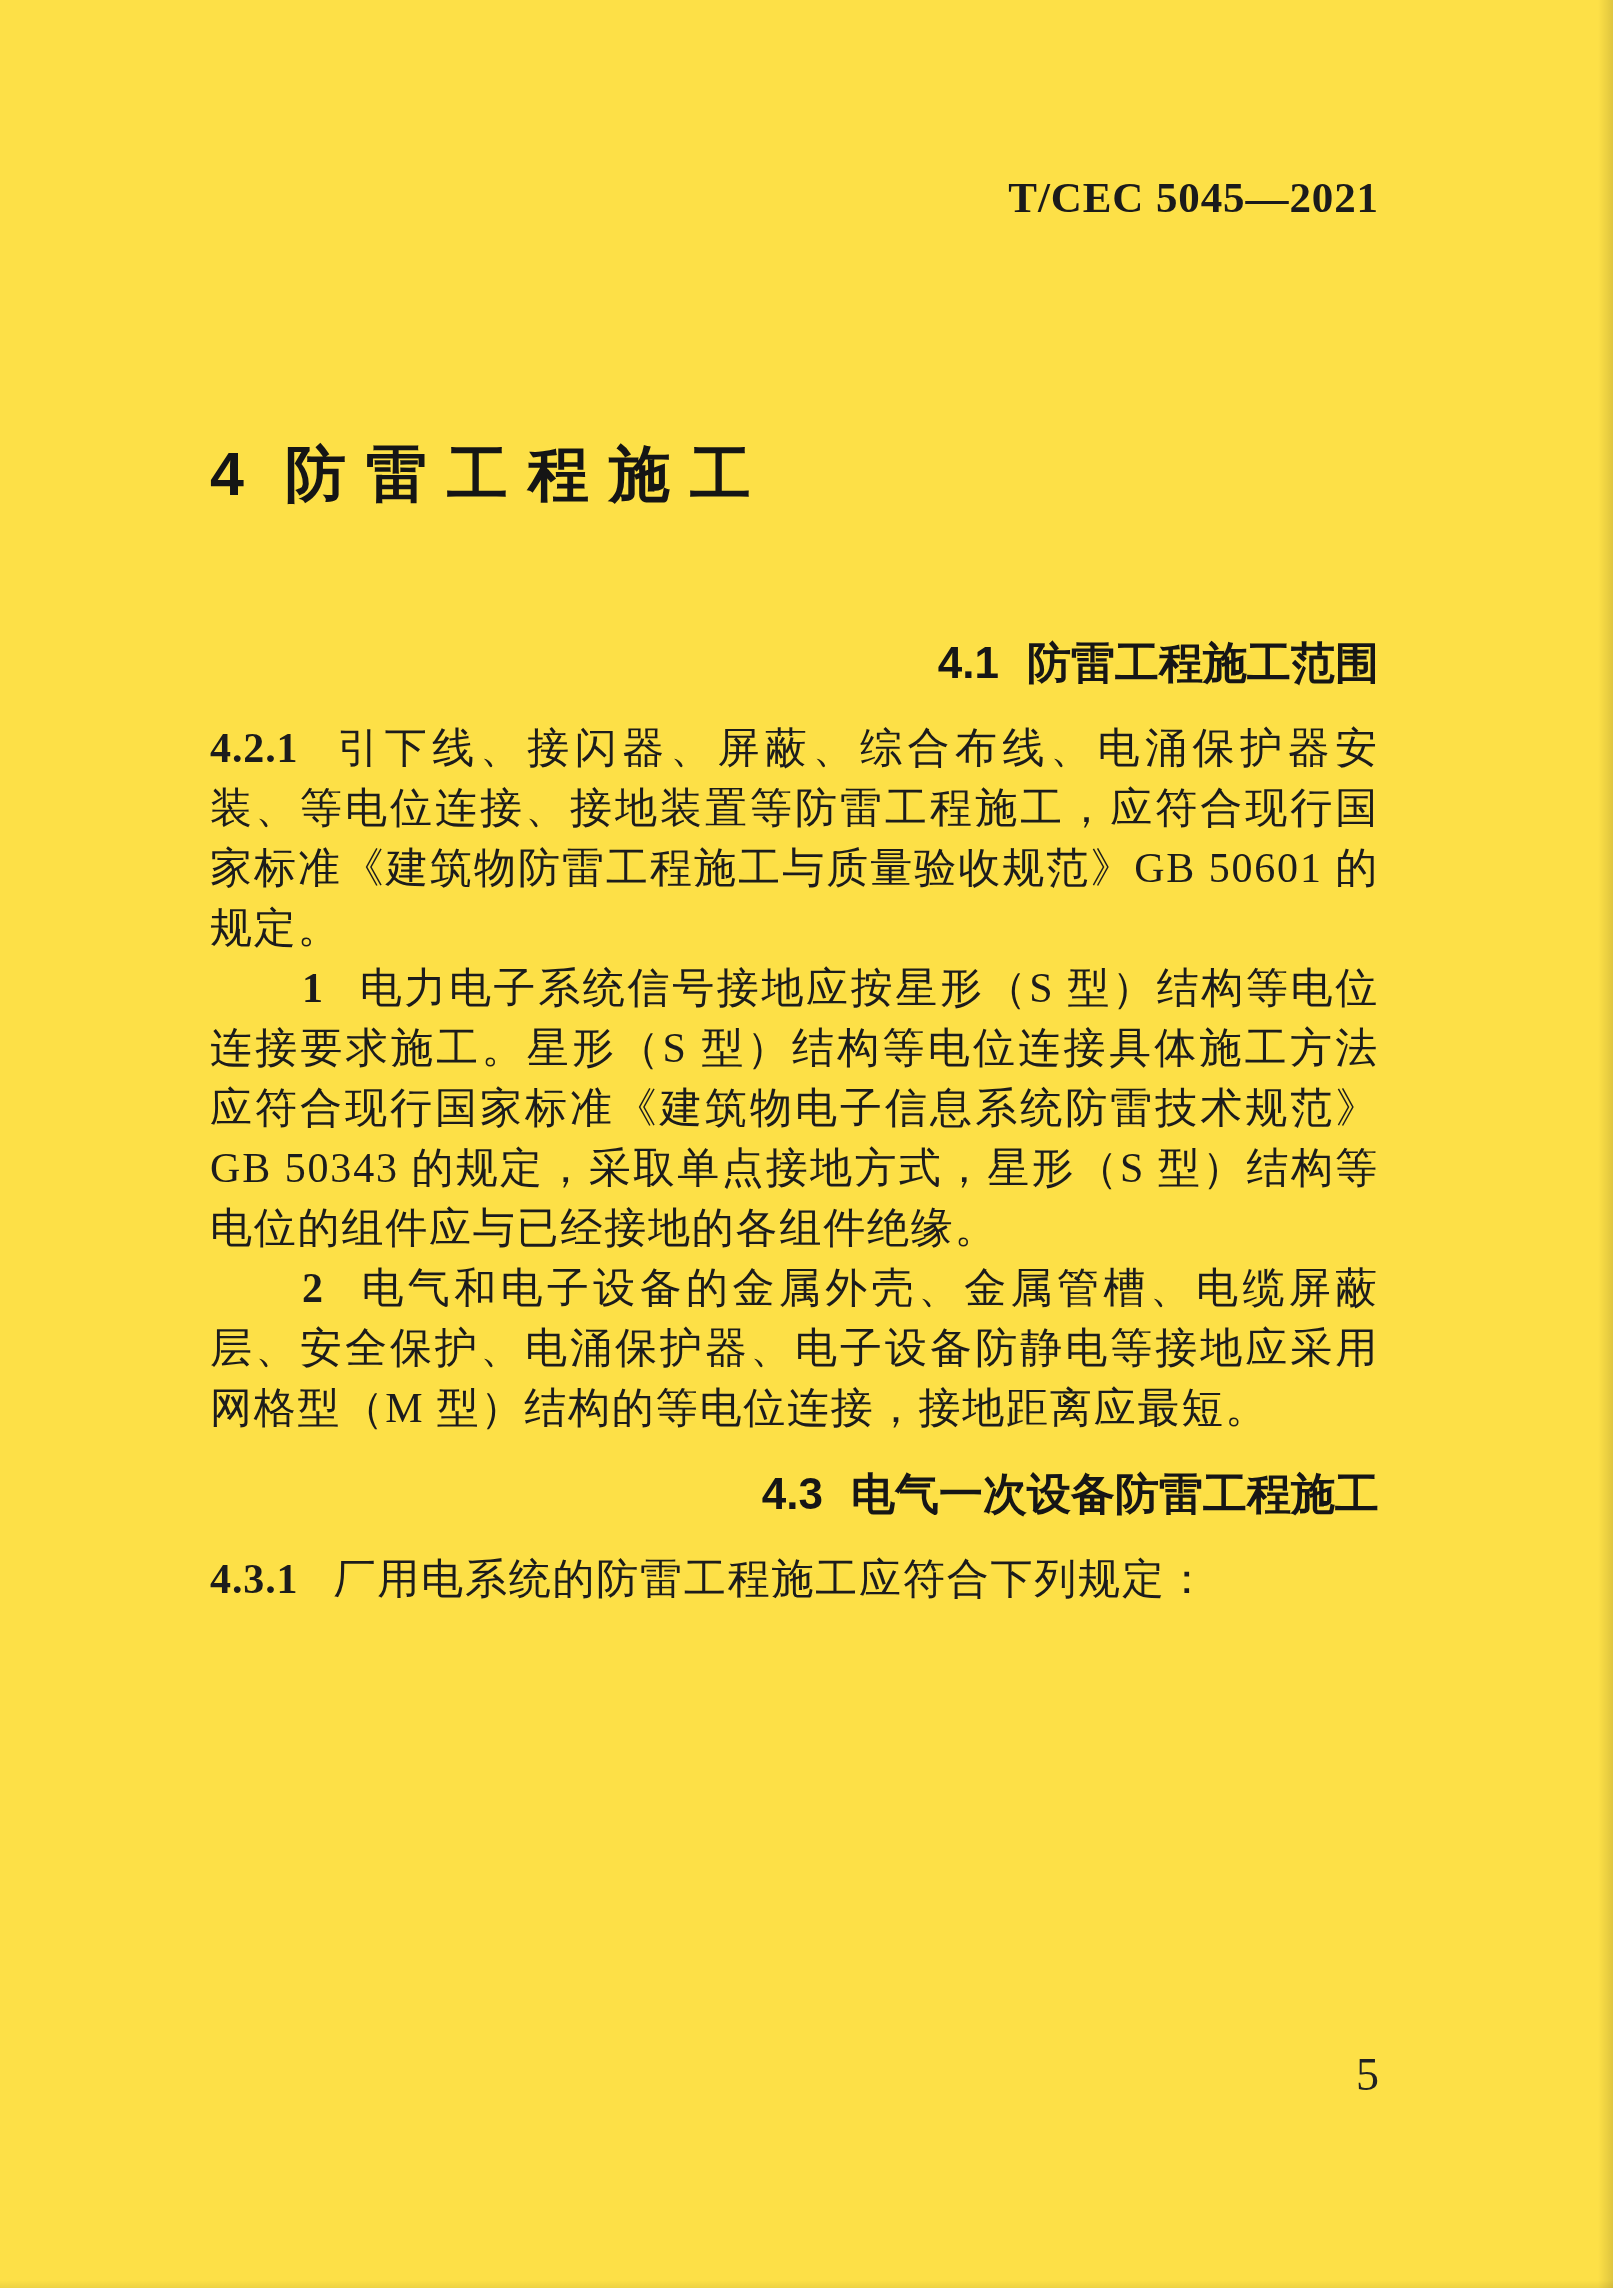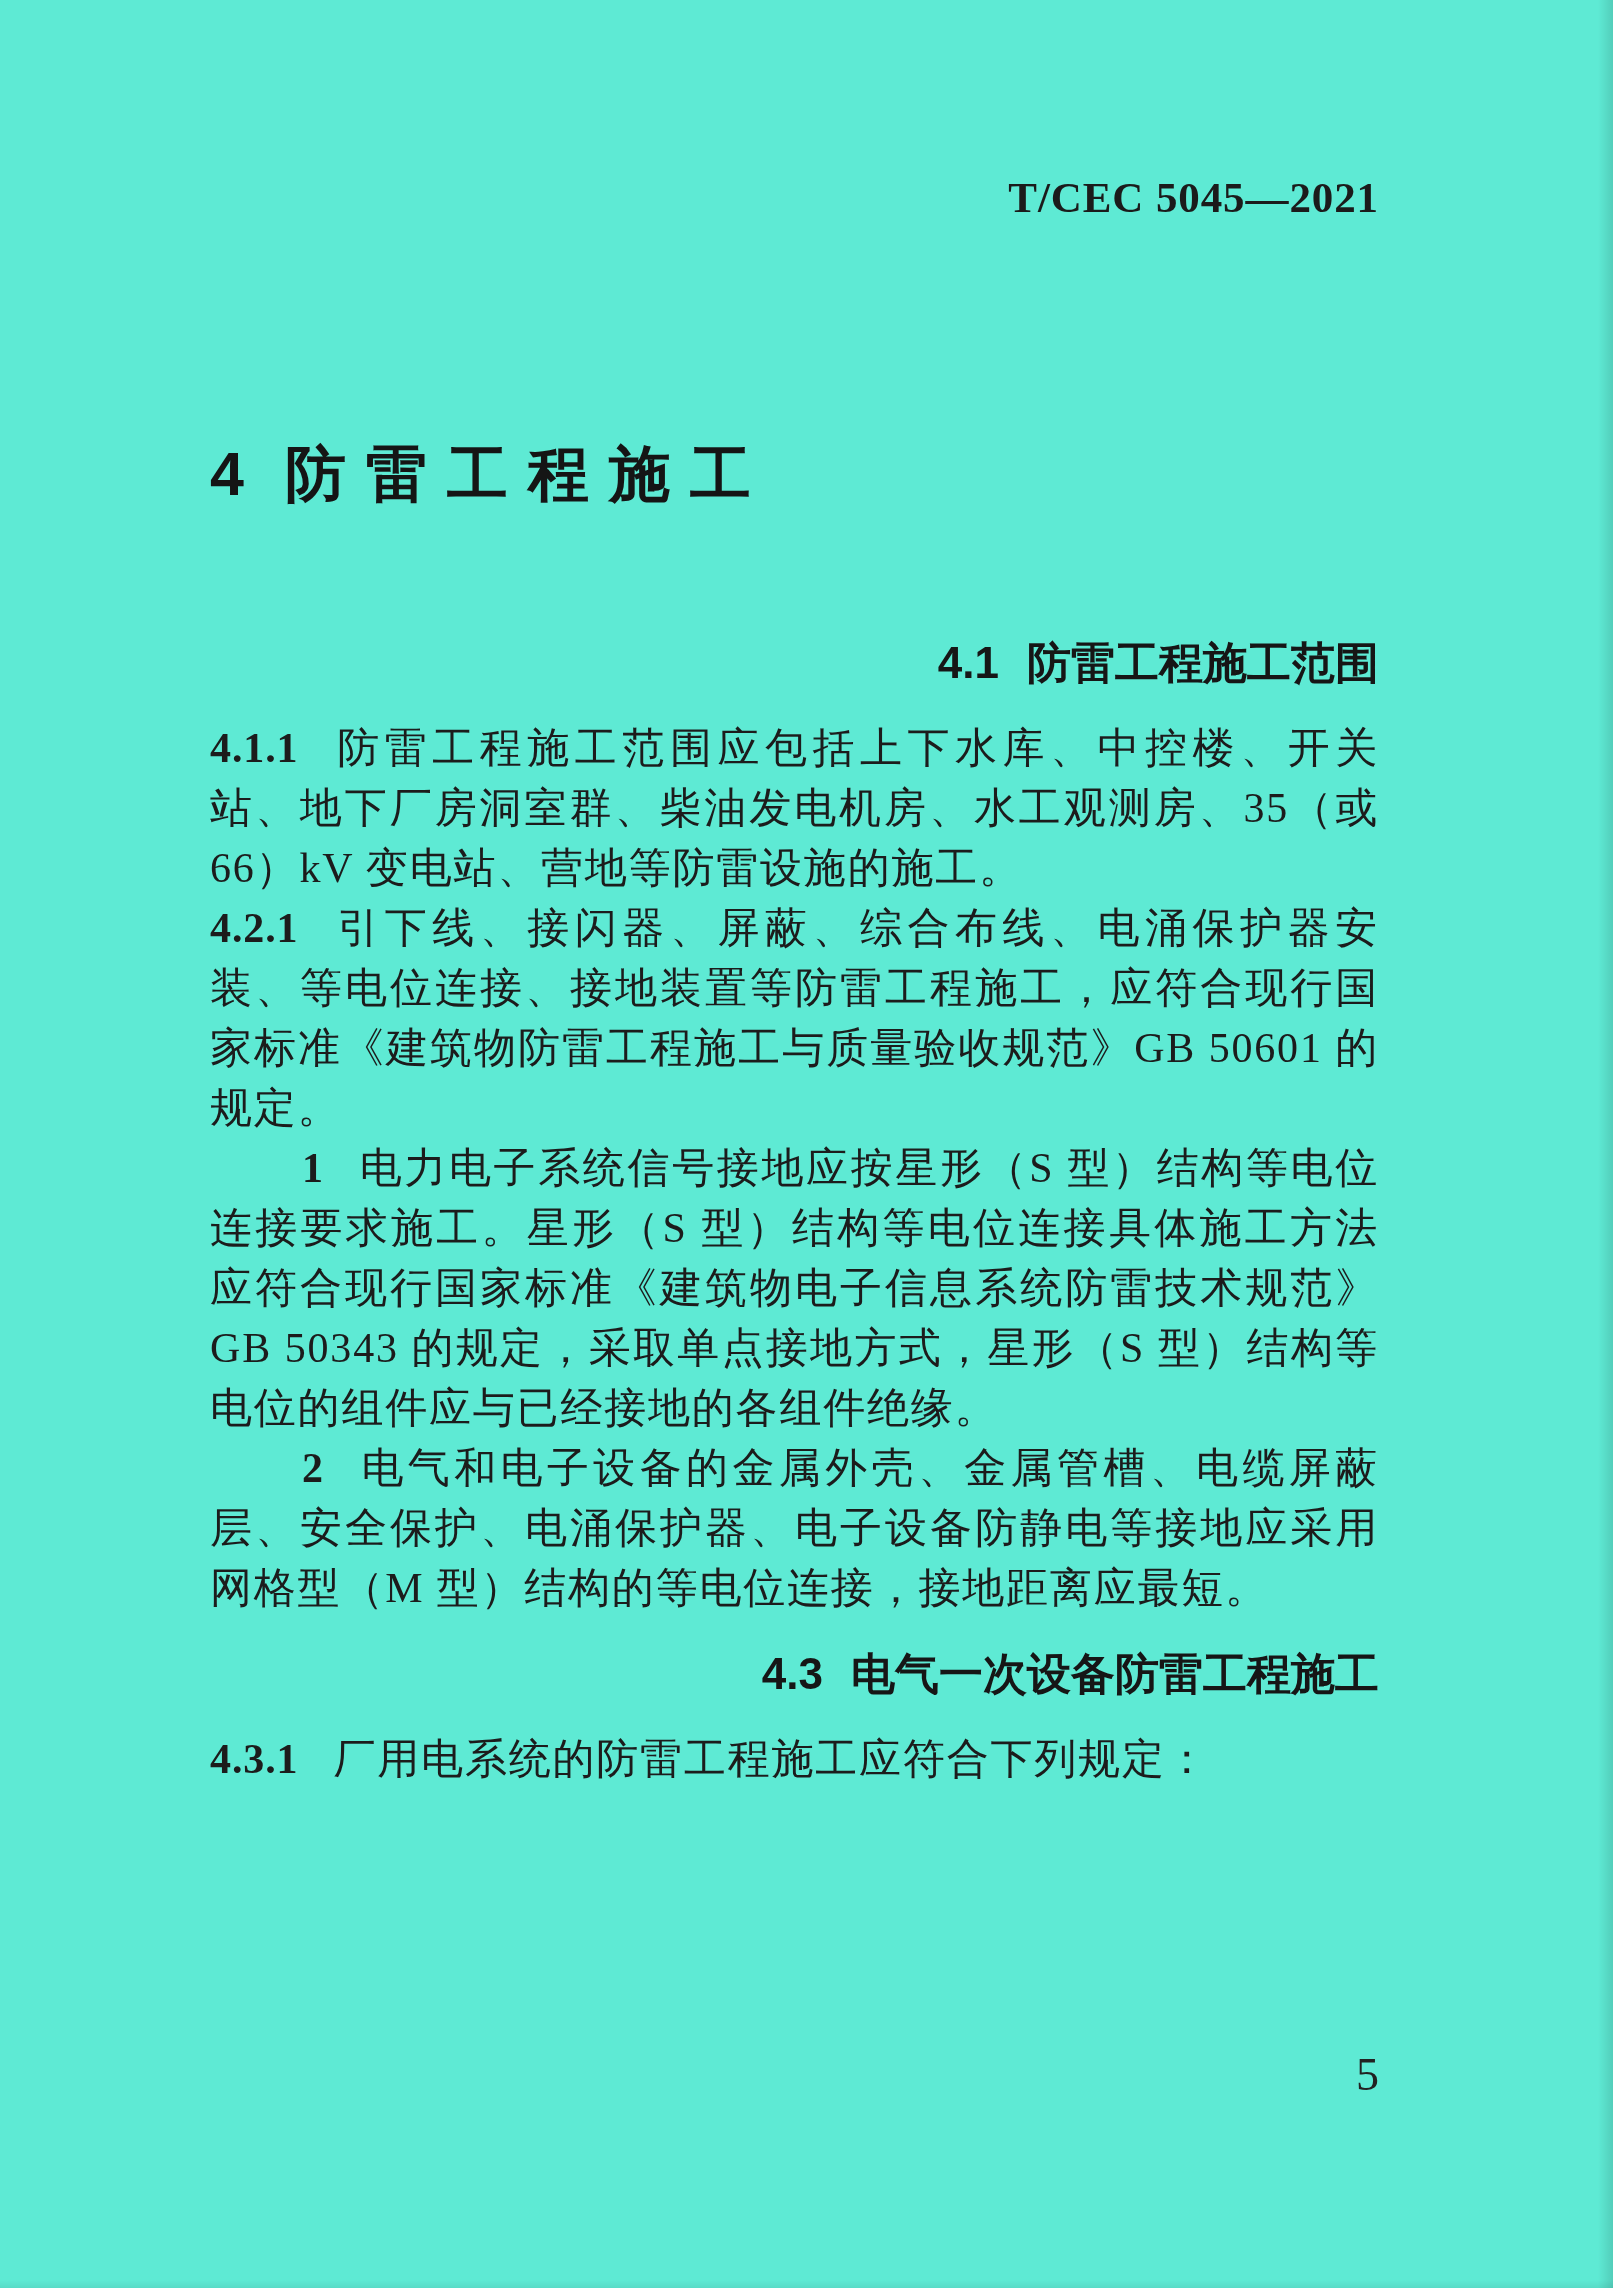--- a/index.html
+++ b/index.html
@@ -4,21 +4,21 @@
 <style>
   html, body { margin: 0; padding: 0; }
   body {
     width: 1613px; height: 2289px;
     background: #e8e8e6;
     font-family: "Liberation Serif", "DejaVu Serif", serif;
   }
   .page {
     position: relative;
     width: 1613px; height: 2289px;
-    background: #5eead4;
+    background: #fde047;
     overflow: hidden;
   }
   
   .page .edge-right {
     position: absolute; top: 0; right: 0; width: 14.8px; height: 100%;
     background: linear-gradient(to right, rgba(0,0,0,0), rgba(0,0,0,0.12));
     pointer-events: none;
   }
   .page .edge-bottom {
     position: absolute; bottom: 0; left: 0; width: 100%; height: 9.2px;
@@ -101,23 +101,20 @@
     </div>
 
     <div class="chapter-title">
       <span class="chapter-num">4</span><span class="chapter-text">防雷工程施工</span>
     </div>
 
     <div class="section-heading first">
       <span class="sec-num">4.1</span><span>防雷工程施工范围</span>
     </div>
 
-    <p class="para clause">
-      <span class="num">4.1.1</span><span>防雷工程施工范围应包括上下水库、中控楼、开关站、地下厂房洞室群、柴油发电机房、水工观测房、35（或 66）kV 变电站、营地等防雷设施的施工。</span>
-    </p>
 
 
     <p class="para clause">
       <span class="num">4.2.1</span><span>引下线、接闪器、屏蔽、综合布线、电涌保护器安装、等电位连接、接地装置等防雷工程施工，应符合现行国家标准《建筑物防雷工程施工与质量验收规范》GB 50601 的规定。</span>
     </p>
 
 
     <p class="para item">
       <span class="num">1</span><span>电力电子系统信号接地应按星形（S 型）结构等电位连接要求施工。星形（S 型）结构等电位连接具体施工方法应符合现行国家标准《建筑物电子信息系统防雷技术规范》GB 50343 的规定，采取单点接地方式，星形（S 型）结构等电位的组件应与已经接地的各组件绝缘。</span>
     </p>

